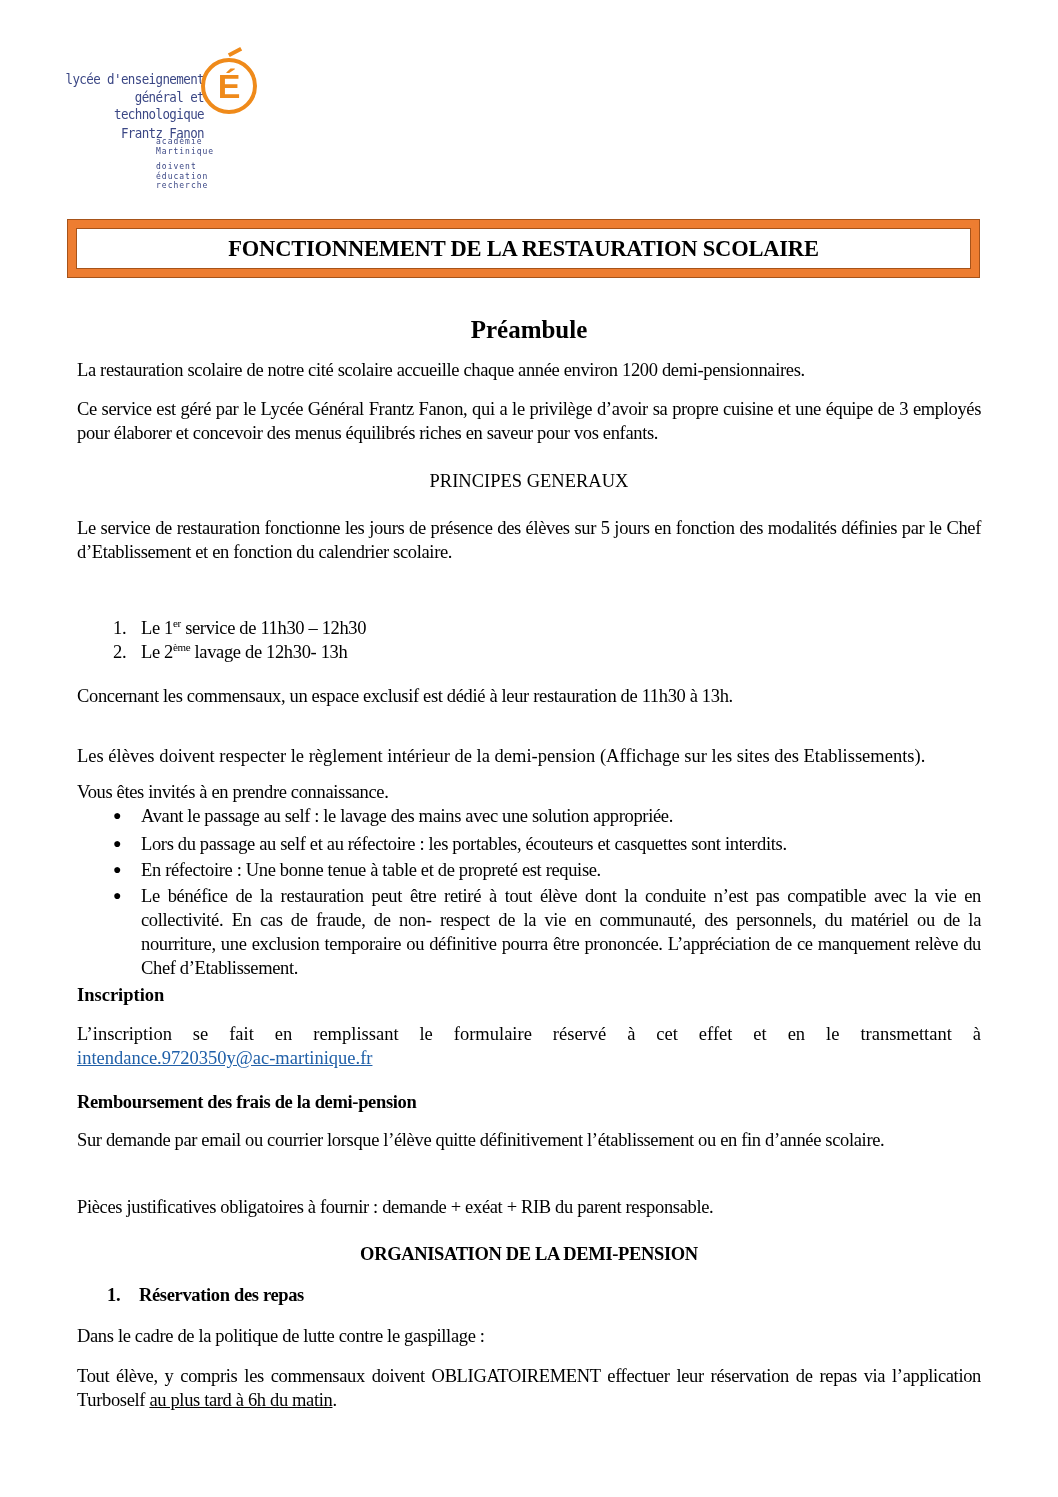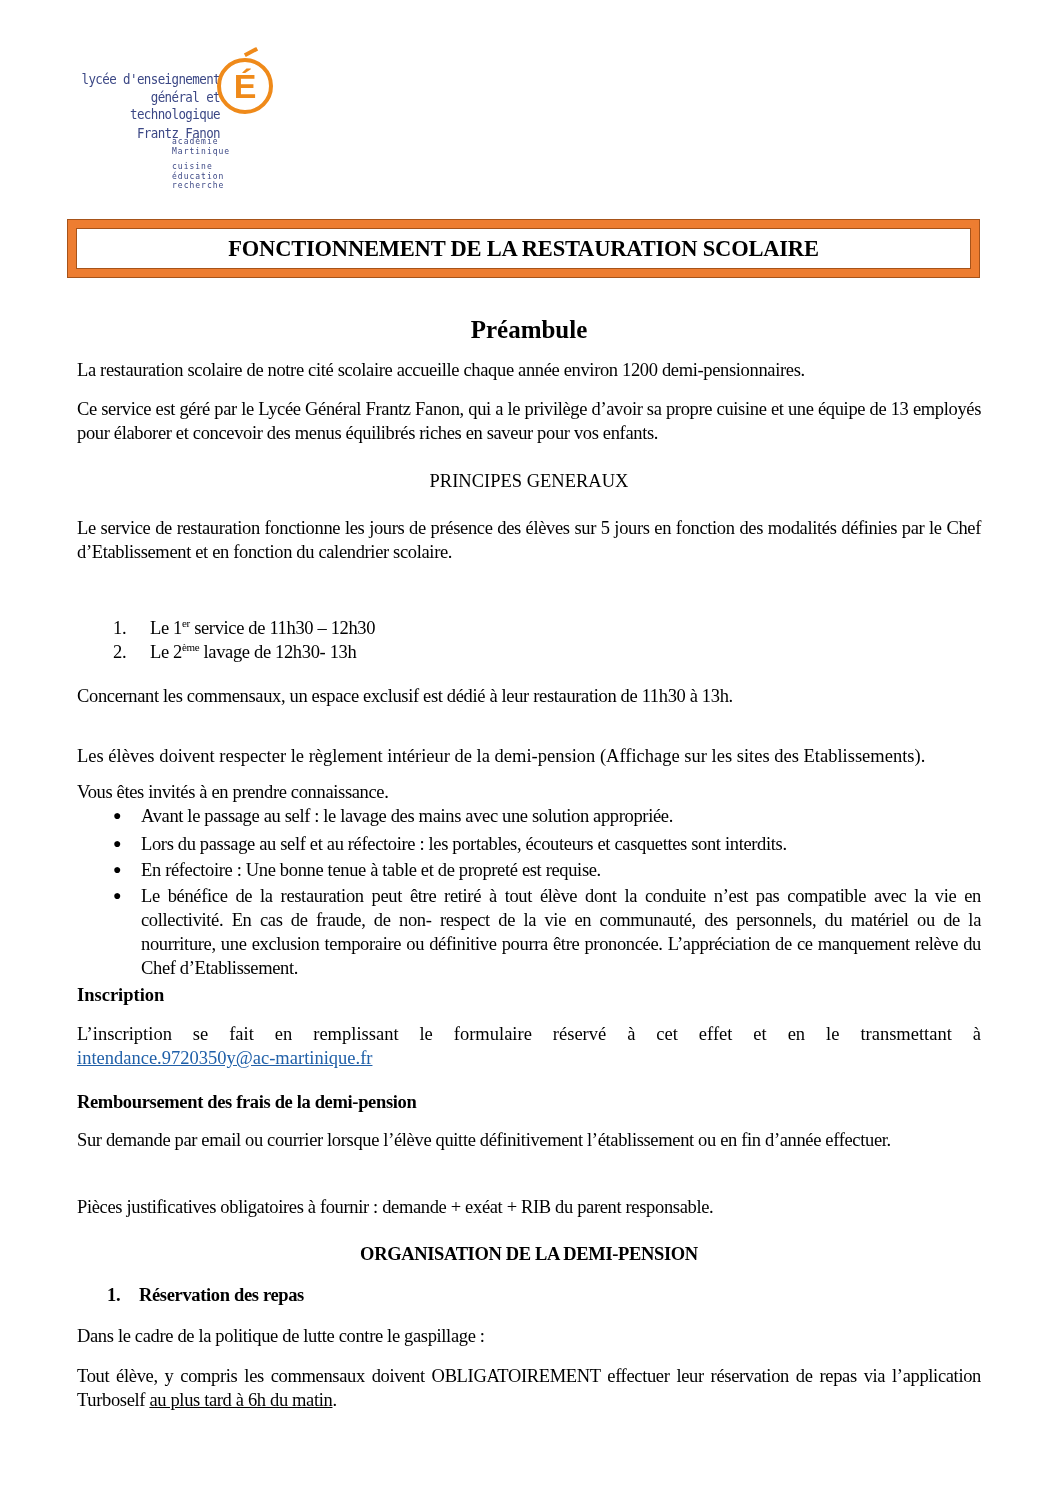--- a/index.html
+++ b/index.html
@@ -1,21 +1,21 @@
 <!DOCTYPE html>
 <html><head>
 <meta charset="utf-8">
 <style>
   html, body { margin: 0; padding: 0; background: #ffffff; }
   body { width: 1058px; height: 1497px; position: relative; overflow: hidden;
          font-family: "Liberation Serif", "DejaVu Serif", serif; color: #000; }
   .page { position: absolute; left: 0; top: 0; width: 1058px; height: 1497px; }
 
   
-  .logo { position: absolute; left: 70px; top: 20px; width: 220px; height: 180px; }
+  .logo { position: absolute; left: 54px; top: 20px; width: 220px; height: 180px; }
   .logo-main { position: absolute; right: 70px; top: 50px; text-align: right;
                font-family: "DejaVu Sans Mono", "Liberation Mono", monospace;
                color: #3b4785; font-size: 12.5px; line-height: 15.5px; letter-spacing: -0.6px;
                transform: scaleY(1.15); transform-origin: top right; }
   .logo-emblem { position: absolute; left: 147px; top: 38px; width: 48px; height: 48px;
                  border: 4px solid #ef8a1a; border-radius: 50%; }
   .logo-emblem-letter { position: absolute; left: 0; right: 0; top: 4px; text-align: center;
                         font-family: "Liberation Sans", sans-serif; font-weight: bold;
                         color: #ef8a1a; font-size: 34px; line-height: 40px; }
   .logo-accent { position: absolute; left: 174px; top: 30px; width: 14px; height: 4px;
@@ -36,21 +36,21 @@
   
   .t { position: absolute; left: 77px; width: 904px; font-size: 18.5px; line-height: 24px; }
   .just { text-align: justify; text-align-last: left; }
   .center { text-align: center; left: 77px; width: 904px; }
   .bold { font-weight: bold; }
   .heading { font-size: 25px; }
   .narrow { letter-spacing: -0.35px; }
 
   .list-num { position: absolute; font-size: 18.5px; line-height: 24px; }
   .num-marker { position: absolute; left: 113px; }
-  .num-text { position: absolute; left: 150px; white-space: nowrap; }
+  .num-text { position: absolute; left: 141px; white-space: nowrap; }
   sup { font-size: 11px; line-height: 0; vertical-align: 7px; }
 
   .bullet { position: absolute; left: 113px; font-size: 14px; line-height: 24px; }
   .bullet-text { position: absolute; left: 141px; width: 840px; font-size: 18.5px; line-height: 24px; }
 
   .link { color: #1f5fa8; text-decoration: underline; }
   .u { text-decoration: underline; }
 </style>
 </head>
 <body>
@@ -64,35 +64,35 @@
       <div>Frantz Fanon</div>
     </div>
     <div class="logo-accent"></div>
     <div class="logo-emblem">
       <div class="logo-emblem-letter">É</div>
     </div>
     <div class="logo-sub">
       <div>académie</div>
       <div>Martinique</div>
       <div class="gap"></div>
-      <div>cuisine</div>
+      <div>doivent</div>
       <div>éducation</div>
       <div>recherche</div>
     </div>
   </div>
 
   <div class="title-box">
     <div class="title-inner">
       <span class="title-text">FONCTIONNEMENT DE LA RESTAURATION SCOLAIRE</span>
     </div>
   </div>
 
   <div class="t center bold heading" style="top:318px;">Préambule</div>
   <div class="t narrow" style="top:358px;">La restauration scolaire de notre cité scolaire accueille chaque année environ 1200 demi-pensionnaires.</div>
-  <div class="t just narrow" style="top:397px;">Ce service est géré par le Lycée Général Frantz Fanon, qui a le privilège d’avoir sa propre cuisine et une équipe de 13 employés pour élaborer et concevoir des menus équilibrés riches en saveur pour vos enfants.</div>
+  <div class="t just narrow" style="top:397px;">Ce service est géré par le Lycée Général Frantz Fanon, qui a le privilège d’avoir sa propre cuisine et une équipe de 3 employés pour élaborer et concevoir des menus équilibrés riches en saveur pour vos enfants.</div>
 
   <div class="t center" style="top:469px;">PRINCIPES GENERAUX</div>
   <div class="t just narrow" style="top:516px;">Le service de restauration fonctionne les jours de présence des élèves sur 5 jours en fonction des modalités définies par le Chef d’Etablissement et en fonction du calendrier scolaire.</div>
 
 
   <div class="list-num narrow" style="top:616px; left:0; width:1058px; height:24px;">
     <span class="num-marker">1.</span>
     <span class="num-text"><span>Le 1</span><sup>er</sup><span> service de 11h30 – 12h30</span></span>
   </div>
   <div class="list-num narrow" style="top:640px; left:0; width:1058px; height:24px;">
@@ -116,21 +116,21 @@
   <span class="bullet" style="top:884px;">●</span>
   <div class="bullet-text just narrow" style="top:884px;">Le bénéfice de la restauration peut être retiré à tout élève dont la conduite n’est pas compatible avec la vie en collectivité. En cas de fraude, de non- respect de la vie en communauté, des personnels, du matériel ou de la nourriture, une exclusion temporaire ou définitive pourra être prononcée. L’appréciation de ce manquement relève du Chef d’Etablissement.</div>
 
   <div class="t bold" style="top:983px;">Inscription</div>
   <div class="t" style="top:1022px; text-align:justify; text-align-last:justify;">L’inscription se fait en remplissant le formulaire réservé à cet effet et en le transmettant à</div>
   <div class="t" style="top:1046px;">
     <a class="link" href="#">intendance.9720350y@ac-martinique.fr</a>
   </div>
 
   <div class="t bold narrow" style="top:1090px;">Remboursement des frais de la demi-pension</div>
-  <div class="t just narrow" style="top:1128px;">Sur demande par email ou courrier lorsque l’élève quitte définitivement l’établissement ou en fin d’année effectuer.</div>
+  <div class="t just narrow" style="top:1128px;">Sur demande par email ou courrier lorsque l’élève quitte définitivement l’établissement ou en fin d’année scolaire.</div>
   <div class="t narrow" style="top:1195px;">Pièces justificatives obligatoires à fournir : demande + exéat + RIB du parent responsable.</div>
 
   <div class="t center bold narrow" style="top:1242px;">ORGANISATION DE LA DEMI-PENSION</div>
 
   <div class="list-num bold narrow" style="top:1283px; left:0; width:1058px; height:24px;">
     <span style="position:absolute; left:107px;">1.</span>
     <span style="position:absolute; left:139px; white-space:nowrap;">Réservation des repas</span>
   </div>
 
   <div class="t narrow" style="top:1324px;">Dans le cadre de la politique de lutte contre le gaspillage :</div>

